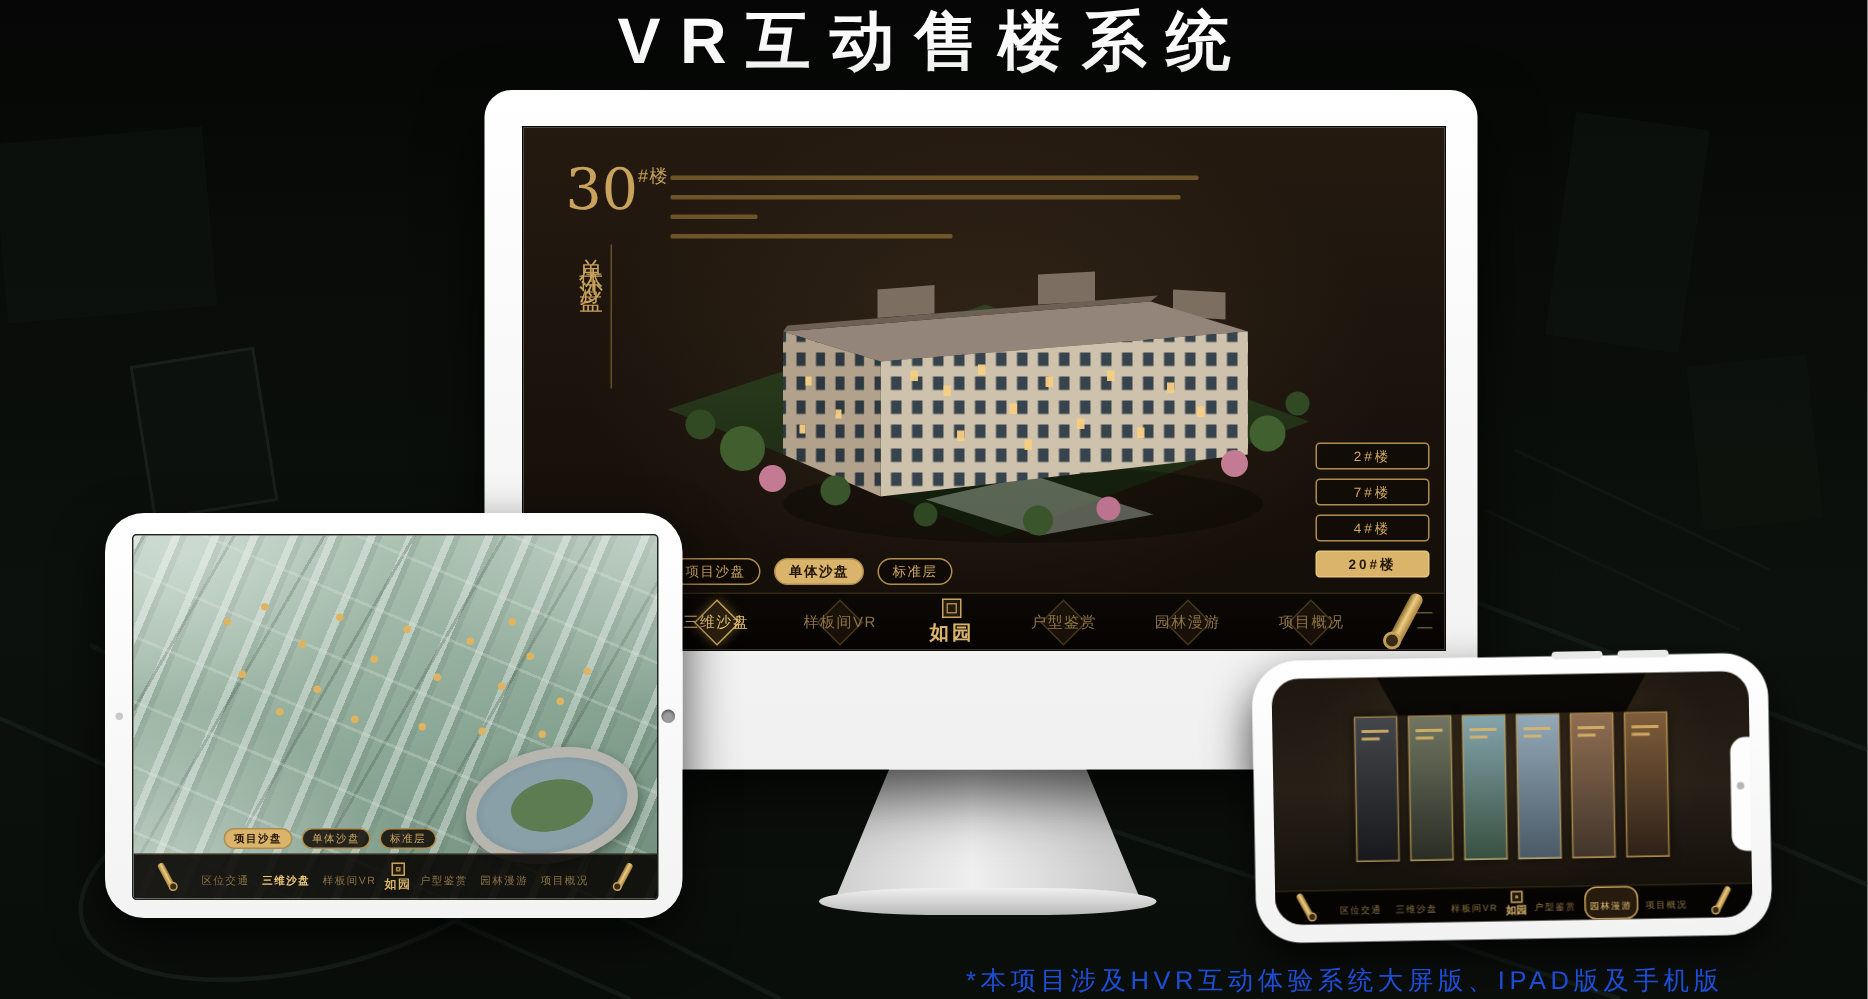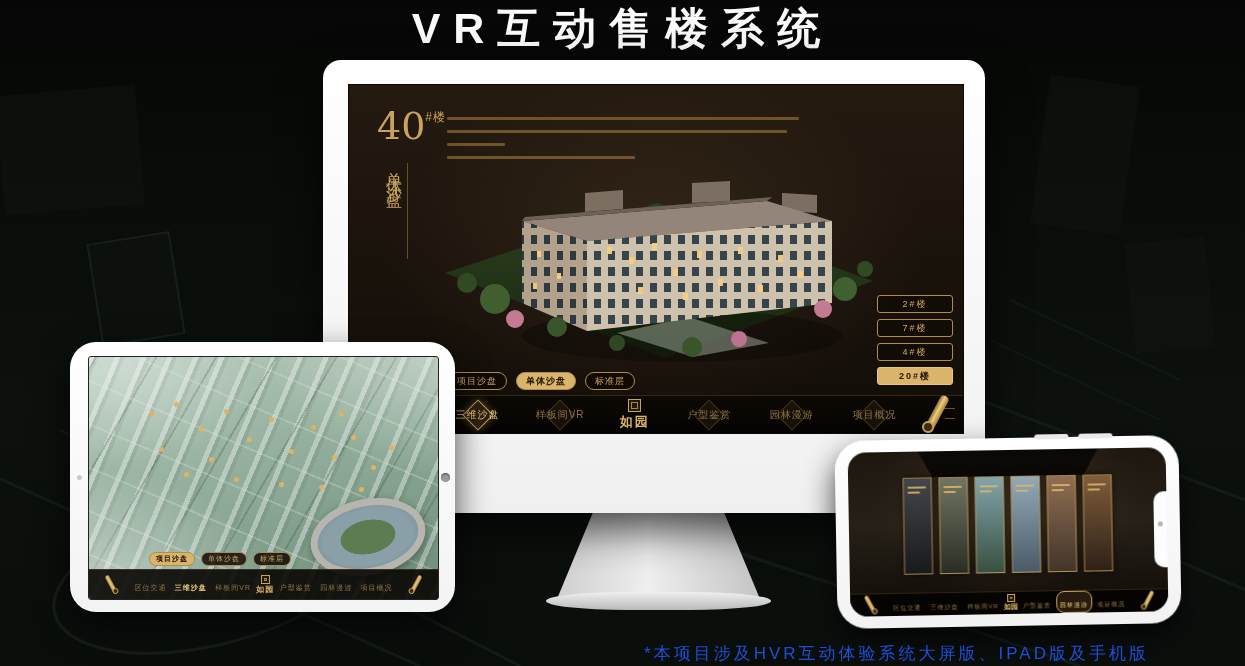--- a/index.html
+++ b/index.html
@@ -183,21 +183,21 @@
   </g>
 </svg>
 
 <div class="page-title">VR互动售楼系统</div>
 
 <div class="monitor">
   <div class="monitor-screen">
     <div class="screen-glow"></div>
 
     <div class="headline">
-      <span class="headline-num">40</span><span class="headline-suffix">#楼</span>
+      <span class="headline-num">30</span><span class="headline-suffix">#楼</span>
     </div>
     <div class="headline-vert">单体沙盘</div>
     <div class="headline-rule"></div>
 
     <div class="desc">
       <div class="desc-line" style="width:352px"></div>
       <div class="desc-line" style="width:340px"></div>
       <div class="desc-line" style="width:58px"></div>
       <div class="desc-line" style="width:188px"></div>
     </div>

